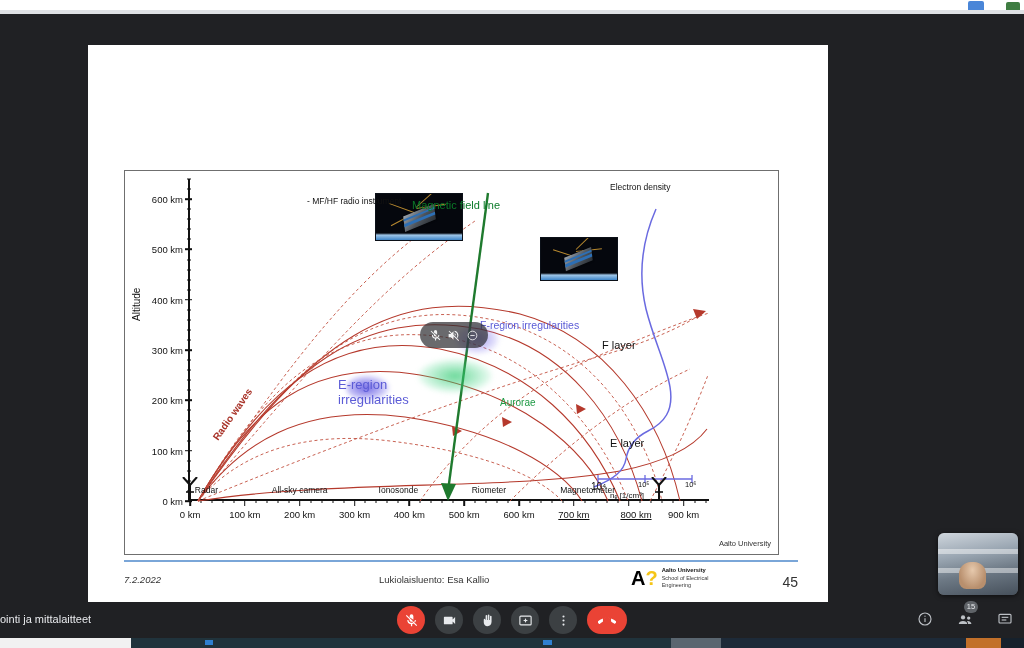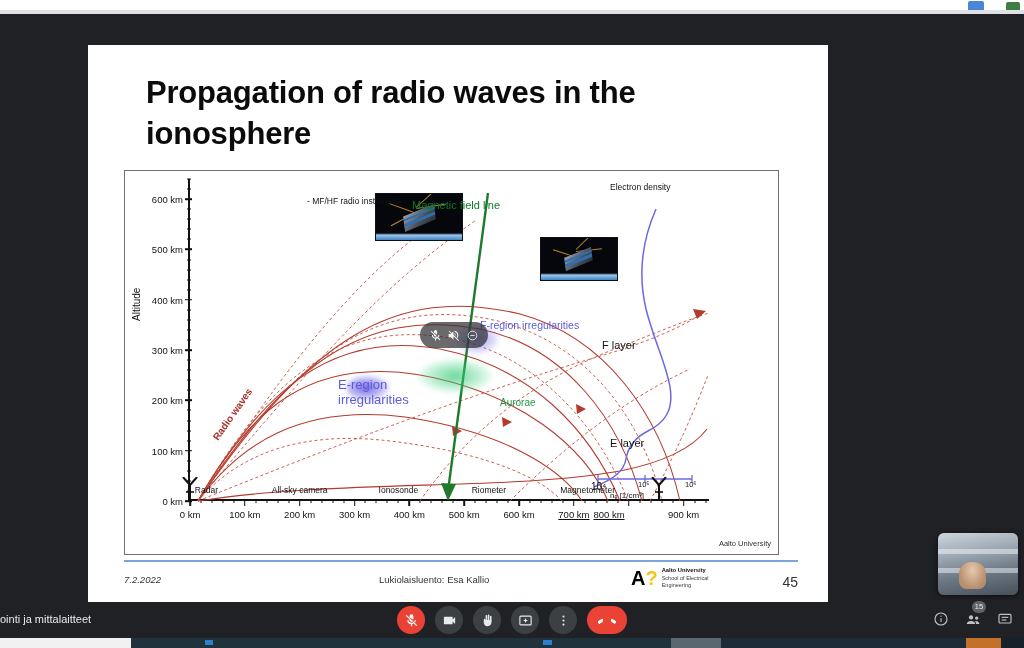--- a/index.html
+++ b/index.html
@@ -157,21 +157,21 @@
   #center-controls {
     position:absolute; left:50%; top:4px; transform:translateX(-50%);
     display:flex; align-items:center; gap:10px;
   }
   .ctrl {
     width:28px; height:28px; border-radius:50%; background:#3c4043;
     display:flex; align-items:center; justify-content:center; cursor:pointer;
   }
   .ctrl.danger { background:#ea4335; }
   .ctrl.endcall { width:40px; border-radius:14px; background:#ea4335; }
-  #right-controls { position:absolute; right:10px; top:8px; display:flex; align-items:center; gap:14px; }
+  #right-controls { position:absolute; right:10px; top:8px; display:flex; align-items:center; gap:22px; }
   .ricon { position:relative; width:18px; height:18px; display:flex; align-items:center; justify-content:center; cursor:pointer; }
   #participant-badge {
     position:absolute; left:8px; top:-9px; min-width:14px; height:12px; padding:0 2px;
     background:#5f6368; color:#e8eaed; border-radius:6px;
     font-size:7.5px; line-height:12px; text-align:center;
   }
 
   
   #taskbar { position:absolute; left:0; top:638px; width:1024px; height:10px; background:#1b2733; }
   #taskbar .tb-white { position:absolute; left:0; top:0; width:131px; height:10px; background:#f1f1f1; }
@@ -189,21 +189,20 @@
 <div id="top-strip">
   <div class="tab-chip"></div>
   <div class="tab-chip2"></div>
   <div class="bar"></div>
 </div>
 
 <div id="stage">
 
   <div id="slide">
 
-    <div id="slide-title">Propagation of radio waves in the ionosphere</div>
 
     <div id="figure">
 
       <div id="y-axis-title">Altitude</div>
       <div id="fig-credit">Aalto University</div>
 
       <div id="plot-area">
 
         <div id="y-ticks">
             <div class="ytick-mark" style="top: 322px;"></div>
@@ -259,21 +258,21 @@
             <div class="xtick-label" style="left: 164.526px;">300 km</div>
             <div class="xtick-mark" style="left: 219.368px;"></div>
             <div class="xtick-label" style="left: 219.368px;">400 km</div>
             <div class="xtick-mark" style="left: 274.211px;"></div>
             <div class="xtick-label" style="left: 274.211px;">500 km</div>
             <div class="xtick-mark" style="left: 329.053px;"></div>
             <div class="xtick-label" style="left: 329.053px;">600 km</div>
             <div class="xtick-mark" style="left: 383.895px;"></div>
             <div class="xtick-label" style="left: 383.895px; text-decoration: underline;">700 km</div>
             <div class="xtick-mark" style="left: 438.737px;"></div>
-            <div class="xtick-label" style="left: 419px; text-decoration: underline;">800 km</div>
+            <div class="xtick-label" style="left: 446px; text-decoration: underline;">800 km</div>
             <div class="xtick-mark" style="left: 493.579px;"></div>
             <div class="xtick-label" style="left: 493.579px;">900 km</div>
             <div class="xtick-minor" style="left: 10.9684px;"></div>
             <div class="xtick-minor" style="left: 21.9368px;"></div>
             <div class="xtick-minor" style="left: 32.9053px;"></div>
             <div class="xtick-minor" style="left: 43.8737px;"></div>
             <div class="xtick-minor" style="left: 65.8105px;"></div>
             <div class="xtick-minor" style="left: 76.7789px;"></div>
             <div class="xtick-minor" style="left: 87.7474px;"></div>
             <div class="xtick-minor" style="left: 98.7158px;"></div>

